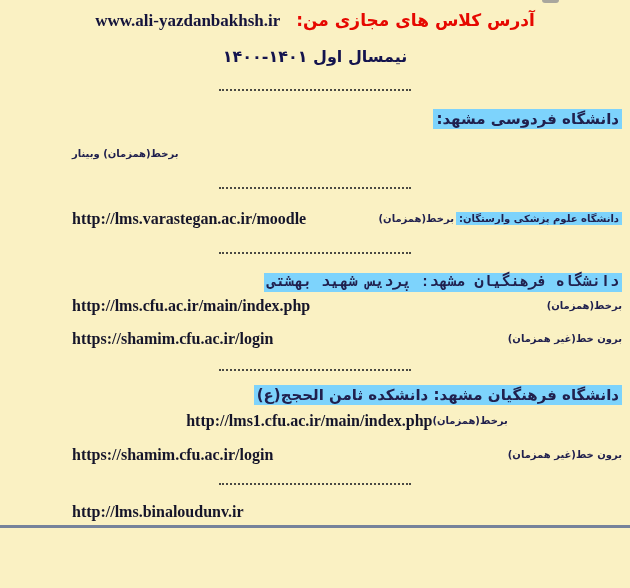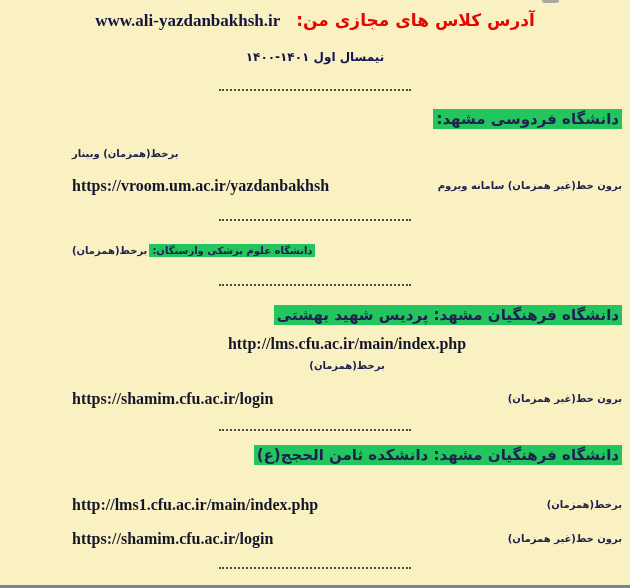--- a/index.html
+++ b/index.html
@@ -3,21 +3,21 @@
 <meta charset="utf-8">
 <style>
   html, body { margin: 0; padding: 0; }
   body {
     width: 630px; height: 588px;
     background: #faf1c3;
     overflow: hidden;
     position: relative;
     font-family: "DejaVu Sans", sans-serif;
   }
-  .page { position: relative; width: 630px; height: 588px; padding-top: 8px; box-sizing: border-box; }
+  .page { position: relative; width: 630px; height: 528px; padding-top: 8px; box-sizing: border-box; }
 
   .artifact-top {
     position: absolute; top: 0; left: 542; left: 542px;
     width: 17px; height: 3px;
     background: #a9a79e; border-radius: 0 0 3px 3px;
   }
   .bottom-edge {
     position: absolute; bottom: 0; left: 0;
     width: 630px; height: 3px;
     background: #76839b;
@@ -29,59 +29,59 @@
   }
   .t-red { color: #e60800; }
   .title-url {
     color: #14143c;
     font-family: "Liberation Serif", serif;
     font-size: 17px;
     margin-right: 10px; 
   }
   .semester {
     text-align: center; line-height: 22px; margin-top: 13px;
-    font-size: 12px; font-weight: bold; color: #14144e;
+    font-size: 16px; font-weight: bold; color: #14144e;
   }
 
   .sep { width: 192px; margin-left: auto; margin-right: auto; border-top: 2px dotted #4a4a44; height: 0; }
   .sep1 { margin-top: 21px; }
   .sep2 { margin-top: 22px; }
   .sep3 { margin-top: 21px; }
   .sep4 { margin-top: 19px; }
   .sep5 { margin-top: 17px; }
 
   .hline {
     text-align: right; padding: 0 8px 0 72px; line-height: 24px;
     font-size: 15px; font-weight: bold; color: #20204e;
   }
-  .hl { background: #22c55e; padding: 1px 3px; }
+  .hl { background: #7dd3fc; padding: 1px 3px; }
   .hl1 { margin-top: 16px; }
-  .hl3 { margin-top: 17px; }
+  .hl3 { margin-top: 17px; font-family: Liberation Mono, monospace; }
   .hl4 { margin-top: 12px; }
 
   .row {
     display: flex; justify-content: space-between; align-items: center;
     padding: 0 8px 0 72px; line-height: 22px;
   }
   .row .url {
     direction: ltr;
     font-family: "Liberation Serif", serif;
     font-weight: bold; font-size: 16px; color: #15152a;
     white-space: nowrap;
   }
   .row .label {
     font-size: 10px; font-weight: bold; color: #20204e;
     white-space: nowrap;
   }
   .r1 { margin-top: 12px; }
   .r2 { margin-top: 10px; }
   .r3 { margin-top: 18px; line-height: 24px; }
-  .r4 { margin-top: 6px; flex-direction: column; }
+  .r4 { margin-top: 0; }
   .r5 { margin-top: 11px; }
-  .r6 { margin-top: 27px; }
+  .r6 { margin-top: 3px; justify-content: center; }
   .r7 { margin-top: 12px; }
   .r8 { margin-top: 15px; line-height: 24px; }
   .after-hl { margin-right: 2px; } 
 </style>
 </head>
 <body>
 
 <div class="page">
 
   <div class="artifact-top"></div>
@@ -94,28 +94,25 @@
   <div class="semester" dir="rtl">نیمسال اول ۱۴۰۱-۱۴۰۰</div>
 
   <div class="sep sep1"></div>
 
   <div class="hline hl1" dir="rtl">
     <span class="hl">دانشگاه فردوسی مشهد:</span>
   </div>
   <div class="row r1">
     <span class="label" dir="rtl">برخط(همزمان) وبینار</span>
   </div>
-  <div class="row r2">
-    <span class="url">https://vroom.um.ac.ir/yazdanbakhsh</span>
-    <span class="label" dir="rtl">برون خط(غیر همزمان) سامانه ویروم</span>
-  </div>
 
   <div class="sep sep2"></div>
 
   <div class="row r3">
+    <span class="url">http://lms.varastegan.ac.ir/moodle</span>
     <span class="label" dir="rtl"><span class="hl">دانشگاه علوم پزشکی وارستگان:</span><span class="after-hl">برخط(همزمان)</span></span>
   </div>
 
   <div class="sep sep3"></div>
 
   <div class="hline hl3" dir="rtl">
     <span class="hl">دانشگاه فرهنگیان مشهد: پردیس شهید بهشتی</span>
   </div>
   <div class="row r4">
     <span class="url">http://lms.cfu.ac.ir/main/index.php</span>
@@ -136,17 +133,18 @@
     <span class="label" dir="rtl">برخط(همزمان)</span>
   </div>
   <div class="row r7">
     <span class="url">https://shamim.cfu.ac.ir/login</span>
     <span class="label" dir="rtl">برون خط(غیر همزمان)</span>
   </div>
 
   <div class="sep sep5"></div>
 
   <div class="row r8">
+    <span class="url">http://lms.binaloudunv.ir</span>
   </div>
 
   <div class="bottom-edge"></div>
 
 </div>
 
 </body></html>

